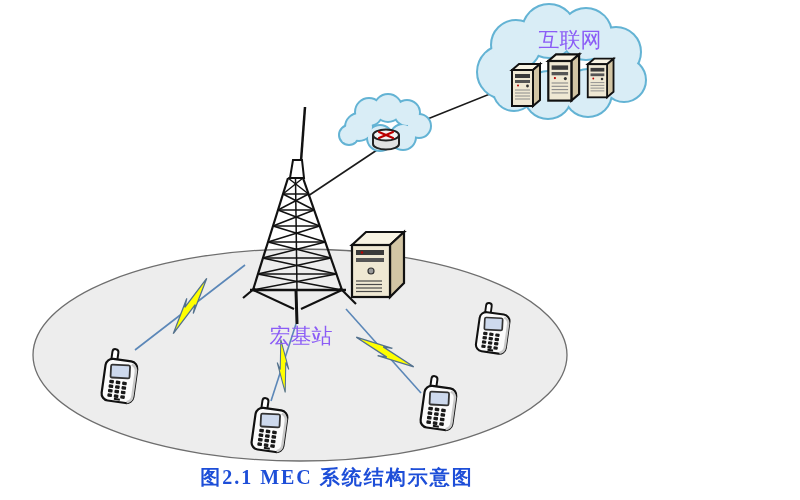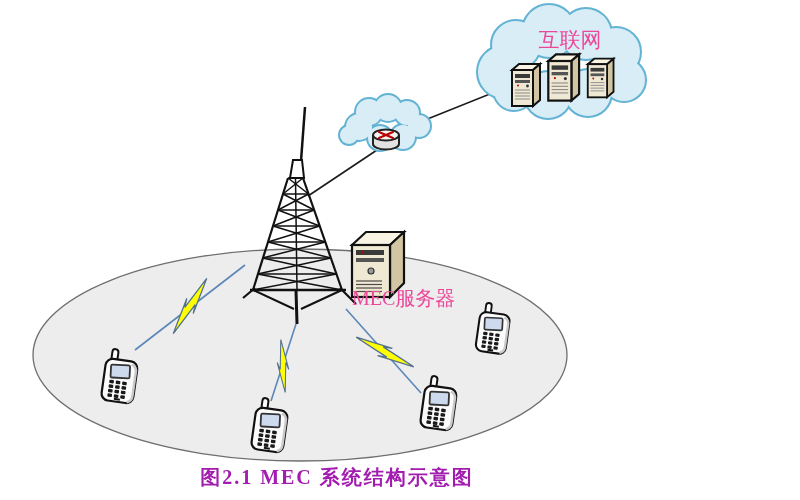--- a/index.html
+++ b/index.html
@@ -2,31 +2,31 @@
 <html><head>
 <meta charset="utf-8">
 <style>
   html,body { margin:0; padding:0; background:#ffffff; }
   #stage {
     position:relative; width:800px; height:500px; background:#ffffff;
     font-family:"Liberation Serif","DejaVu Serif",serif; overflow:hidden;
   }
   #art { position:absolute; left:0; top:0; }
   .lbl {
-    position:absolute; color:#ec4899; font-size:21px; line-height:1.1;
+    position:absolute; color:#8b5cf6; font-size:21px; line-height:1.1;
     text-align:center; white-space:nowrap;
     font-family:"Liberation Serif","DejaVu Serif",serif;
   }
   .lbl-internet { left:510px; top:29px;  width:120px; }
   .lbl-core     { left:332px; top:110px; width:120px; }
   .lbl-mec      { left:352px; top:287px; font-size:20px; text-align:left; }
   .lbl-station  { left:241px; top:325px; width:120px; }
   .caption {
     position:absolute; left:37px; top:464px; width:600px; text-align:center;
-    font-weight:bold; font-size:20px; letter-spacing:2px; color:#a21caf;
+    font-weight:bold; font-size:20px; letter-spacing:2px; color:#1d4ed8;
     font-family:"Liberation Serif","DejaVu Serif",serif;
   }
   .latline { stroke:#111; stroke-width:1.5; }
   .towedge { stroke:#111; stroke-width:2.2; }
   .cloudc  { stroke-width:4; }
   .cloudf  { stroke:none; }
 </style>
 </head>
 <body>
 
@@ -214,15 +214,15 @@
       <ellipse cx="386" cy="135" rx="13" ry="5.5" fill="#f4f4f4" stroke="#222" stroke-width="2"></ellipse>
       <g stroke-width="2.2" stroke-linecap="round" stroke="#bb0000">
         <line x1="379" y1="132" x2="393" y2="138"></line>
         <line x1="393" y1="132" x2="379" y2="138"></line>
       </g>
     </g>
   </g>
 </svg>
 
   <div class="lbl lbl-internet">互联网</div>
-  <div class="lbl lbl-mec">MEC服务器</div>
+  <div class="lbl lbl-station">宏基站</div>
   <div class="caption">图2.1 MEC 系统结构示意图</div>
 </div>
 
 </body></html>

